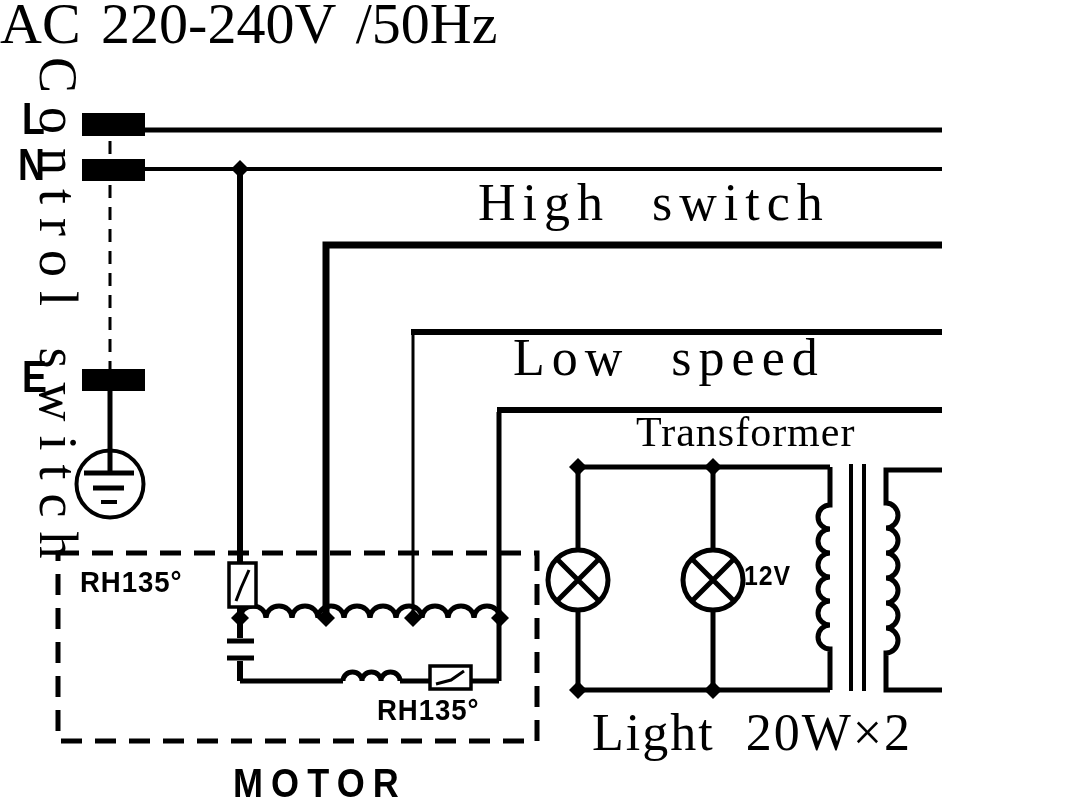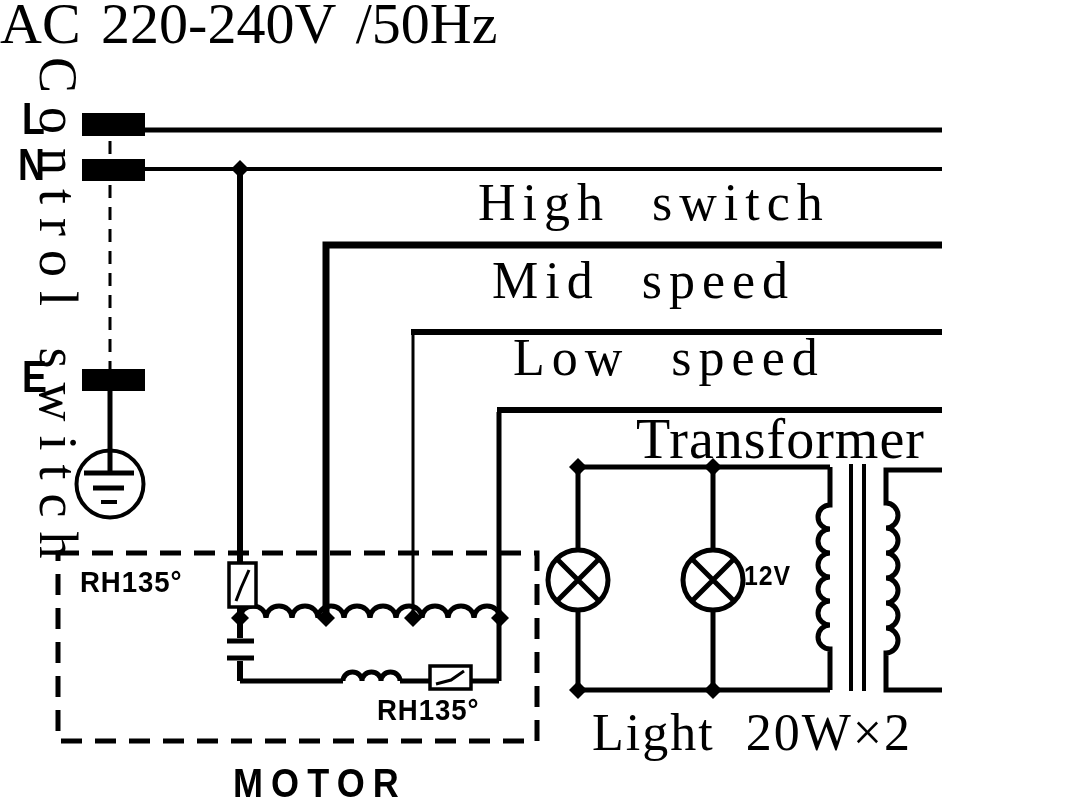--- a/index.html
+++ b/index.html
@@ -11,21 +11,21 @@
   .sans{font-family:"Liberation Sans","DejaVu Sans",sans-serif;font-weight:bold;}
   .title{left:0px;top:-6px;font-size:58px;letter-spacing:0px;word-spacing:6px;}
   .term{font-size:44px;letter-spacing:0;transform:scaleX(.85);transform-origin:left top;}
   .term-l{left:22px;top:96px;}
   .term-n{left:18px;top:142px;}
   .term-e{left:22px;top:354px;}
   .speed{font-size:52px;letter-spacing:7px;word-spacing:22px;}
   .speed-high{left:478px;top:176px;}
   .speed-mid{left:492px;top:254px;}
   .speed-low{left:489px;top:331px;margin-left:24px;}
-  .transformer{left:636px;top:410px;font-size:56px;letter-spacing:1px;}
+  .transformer{left:636px;top:410px;font-size:42px;letter-spacing:1px;}
   .light{left:592px;top:706px;font-size:52px;letter-spacing:2px;word-spacing:16px;}
   .v12{left:744px;top:562px;font-size:27px;letter-spacing:1px;transform:scaleX(.92);transform-origin:left top;}
   .rh1{left:80px;top:566px;font-size:30px;letter-spacing:1px;transform:scaleX(.92);transform-origin:left top;}
   .rh2{left:377px;top:694px;font-size:30px;letter-spacing:1px;transform:scaleX(.92);transform-origin:left top;}
   .motor{left:233px;top:762px;font-size:40px;letter-spacing:9px;transform:scaleX(.9);transform-origin:left top;}
   .ctrl{left:962px;top:83px;width:116px;height:629px;display:flex;align-items:center;justify-content:center;
         writing-mode:vertical-rl;font-size:54px;letter-spacing:14px;font-family:"Liberation Serif","DejaVu Serif",serif;}
 </style>
 </head>
 <body>
@@ -146,21 +146,20 @@
     </g>
   </svg>
 
   <div class="lbl serif title">AC 220-240V /50Hz</div>
 
   <div class="lbl sans term term-l">L</div>
   <div class="lbl sans term term-n">N</div>
   <div class="lbl sans term term-e">E</div>
 
   <div class="lbl serif speed speed-high">High switch</div>
-  <div class="lbl serif speed speed-mid">Mid speed</div>
   <div class="lbl serif speed speed-low">Low speed</div>
 
   <div class="lbl serif transformer">Transformer</div>
   <div class="lbl sans v12">12V</div>
   <div class="lbl serif light">Light 20W×2</div>
 
   <div class="lbl sans rh1">RH135°</div>
   <div class="lbl sans rh2">RH135°</div>
   <div class="lbl sans motor">MOTOR</div>
 

